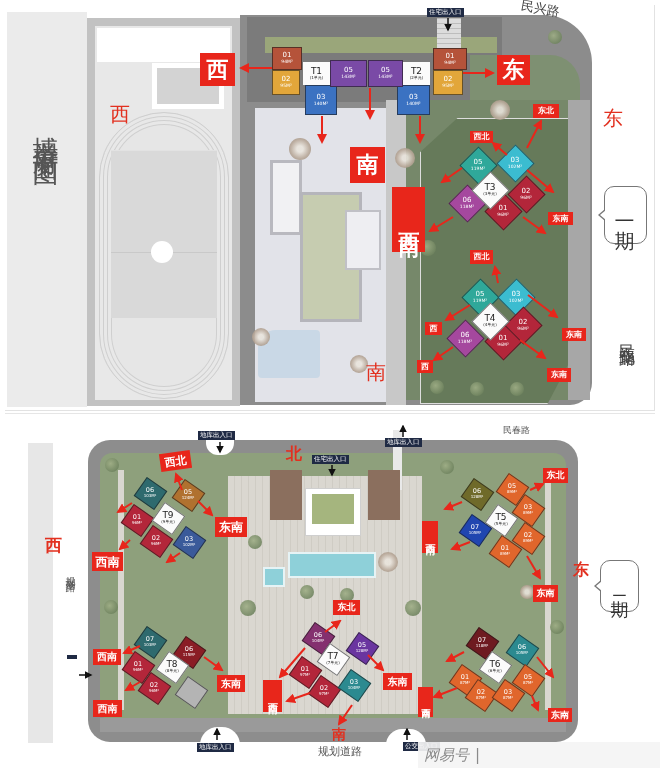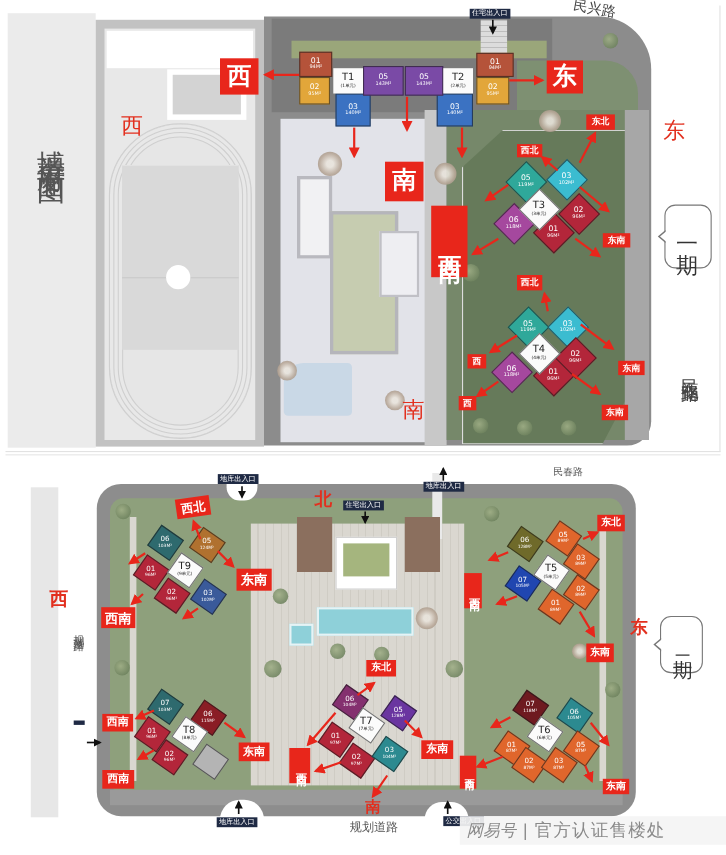--- a/index.html
+++ b/index.html
@@ -502,15 +502,14 @@
       <line x1="403" y1="437" x2="403" y2="426"></line>
       <line x1="217" y1="740" x2="217" y2="729"></line>
       <line x1="407" y1="740" x2="407" y2="729"></line>
       <line x1="79" y1="675" x2="91" y2="675"></line>
     </g>
   </svg>
 
   <div class="a" style="left:418px;top:742px;width:242px;height:26px;background:rgba(244,244,244,.92);display:flex;align-items:center;gap:6px;padding-left:6px;color:#8a8a8a;z-index:7">
     <span style="font-size:15px;font-style:italic">网易号</span>
     <span style="font-size:15px">|</span>
-    <span style="font-size:16px;letter-spacing:1px">官方认证售楼处</span>
   </div>
 </div>
 
 </body></html>

